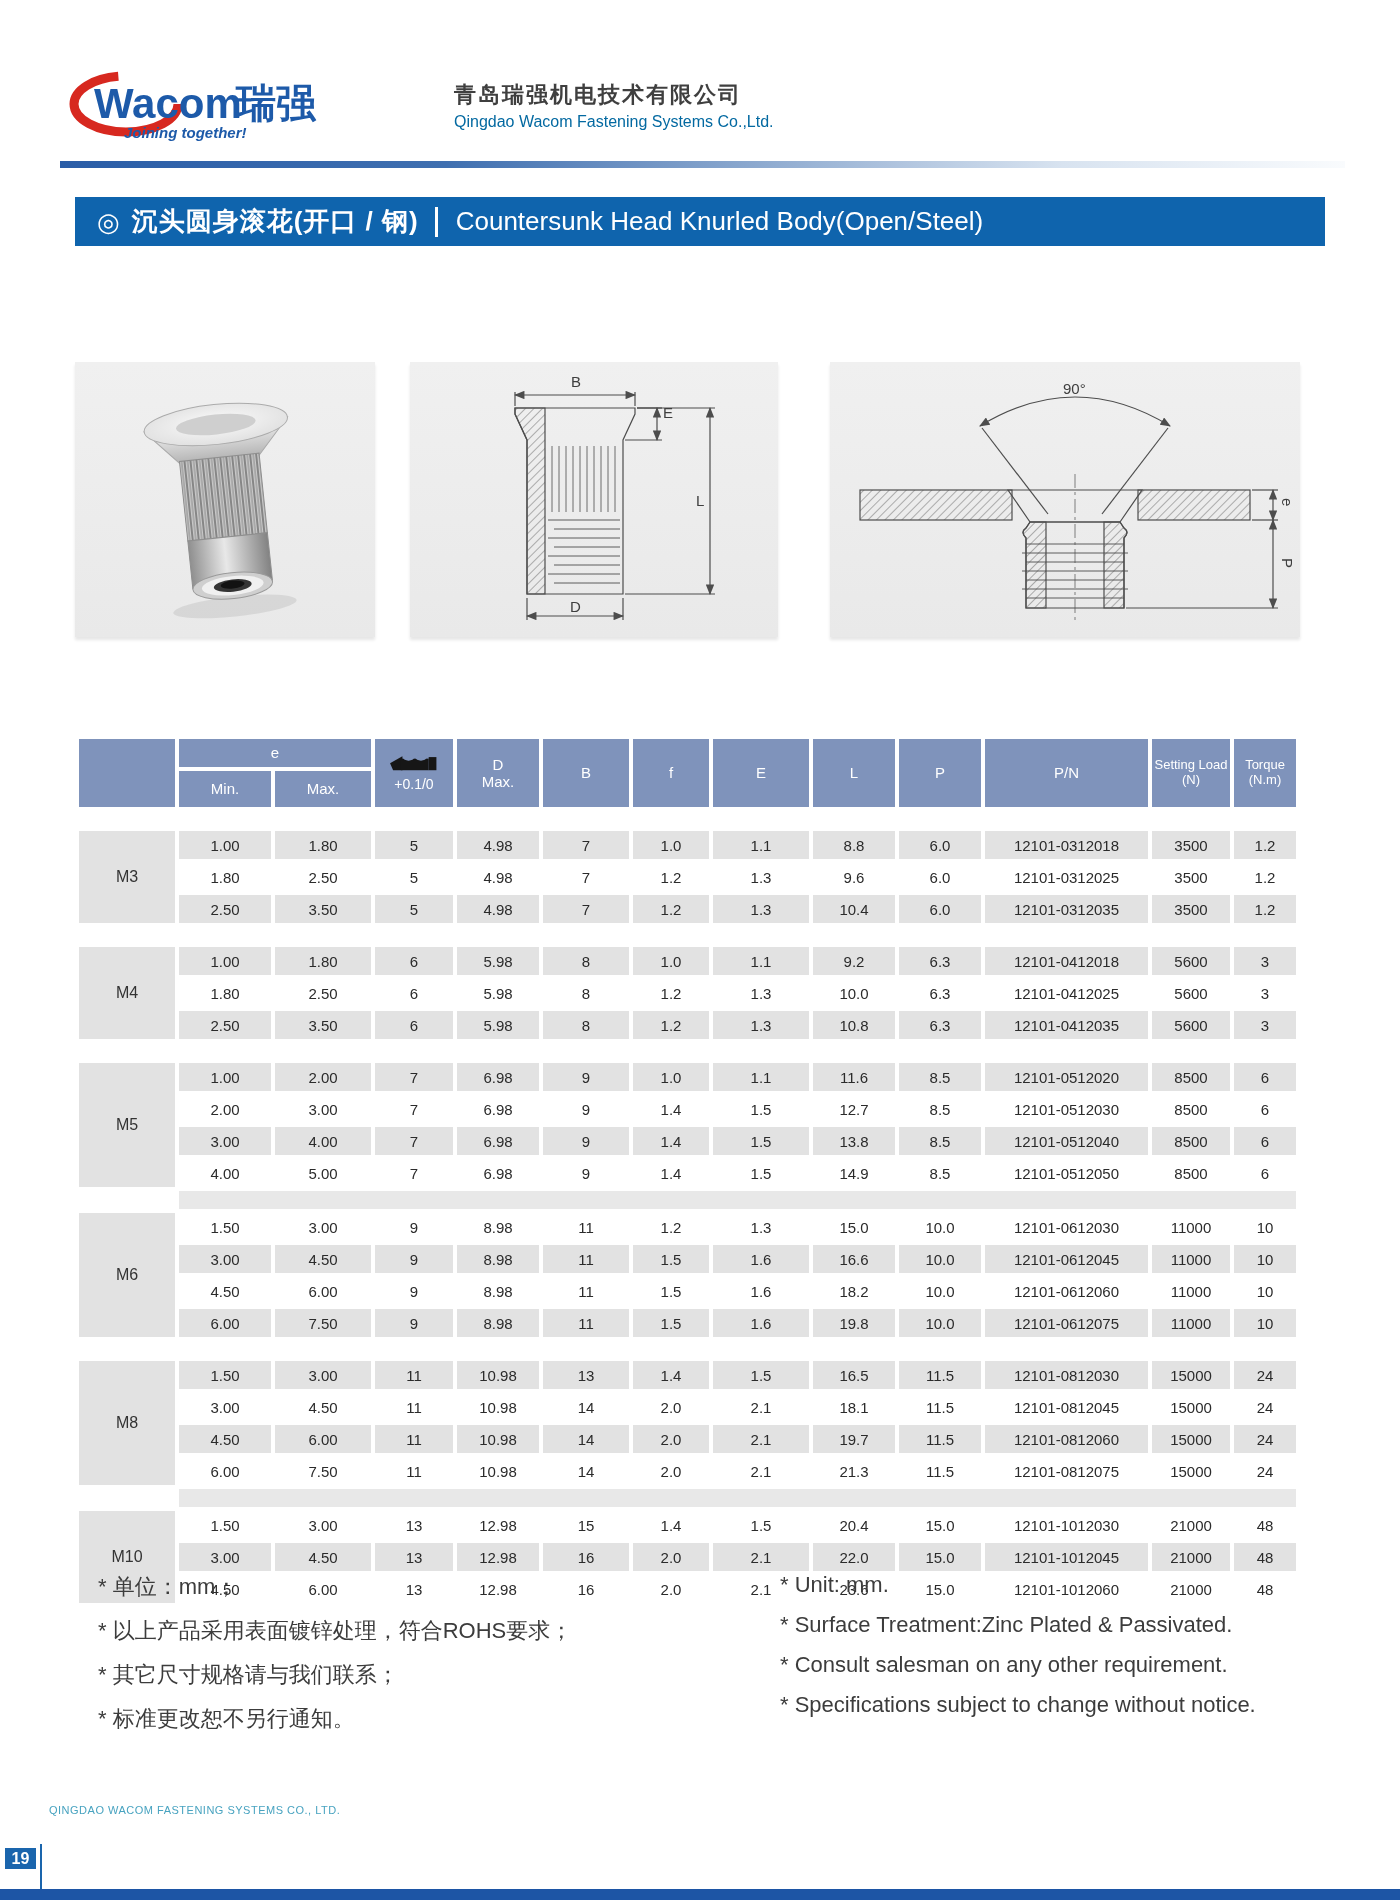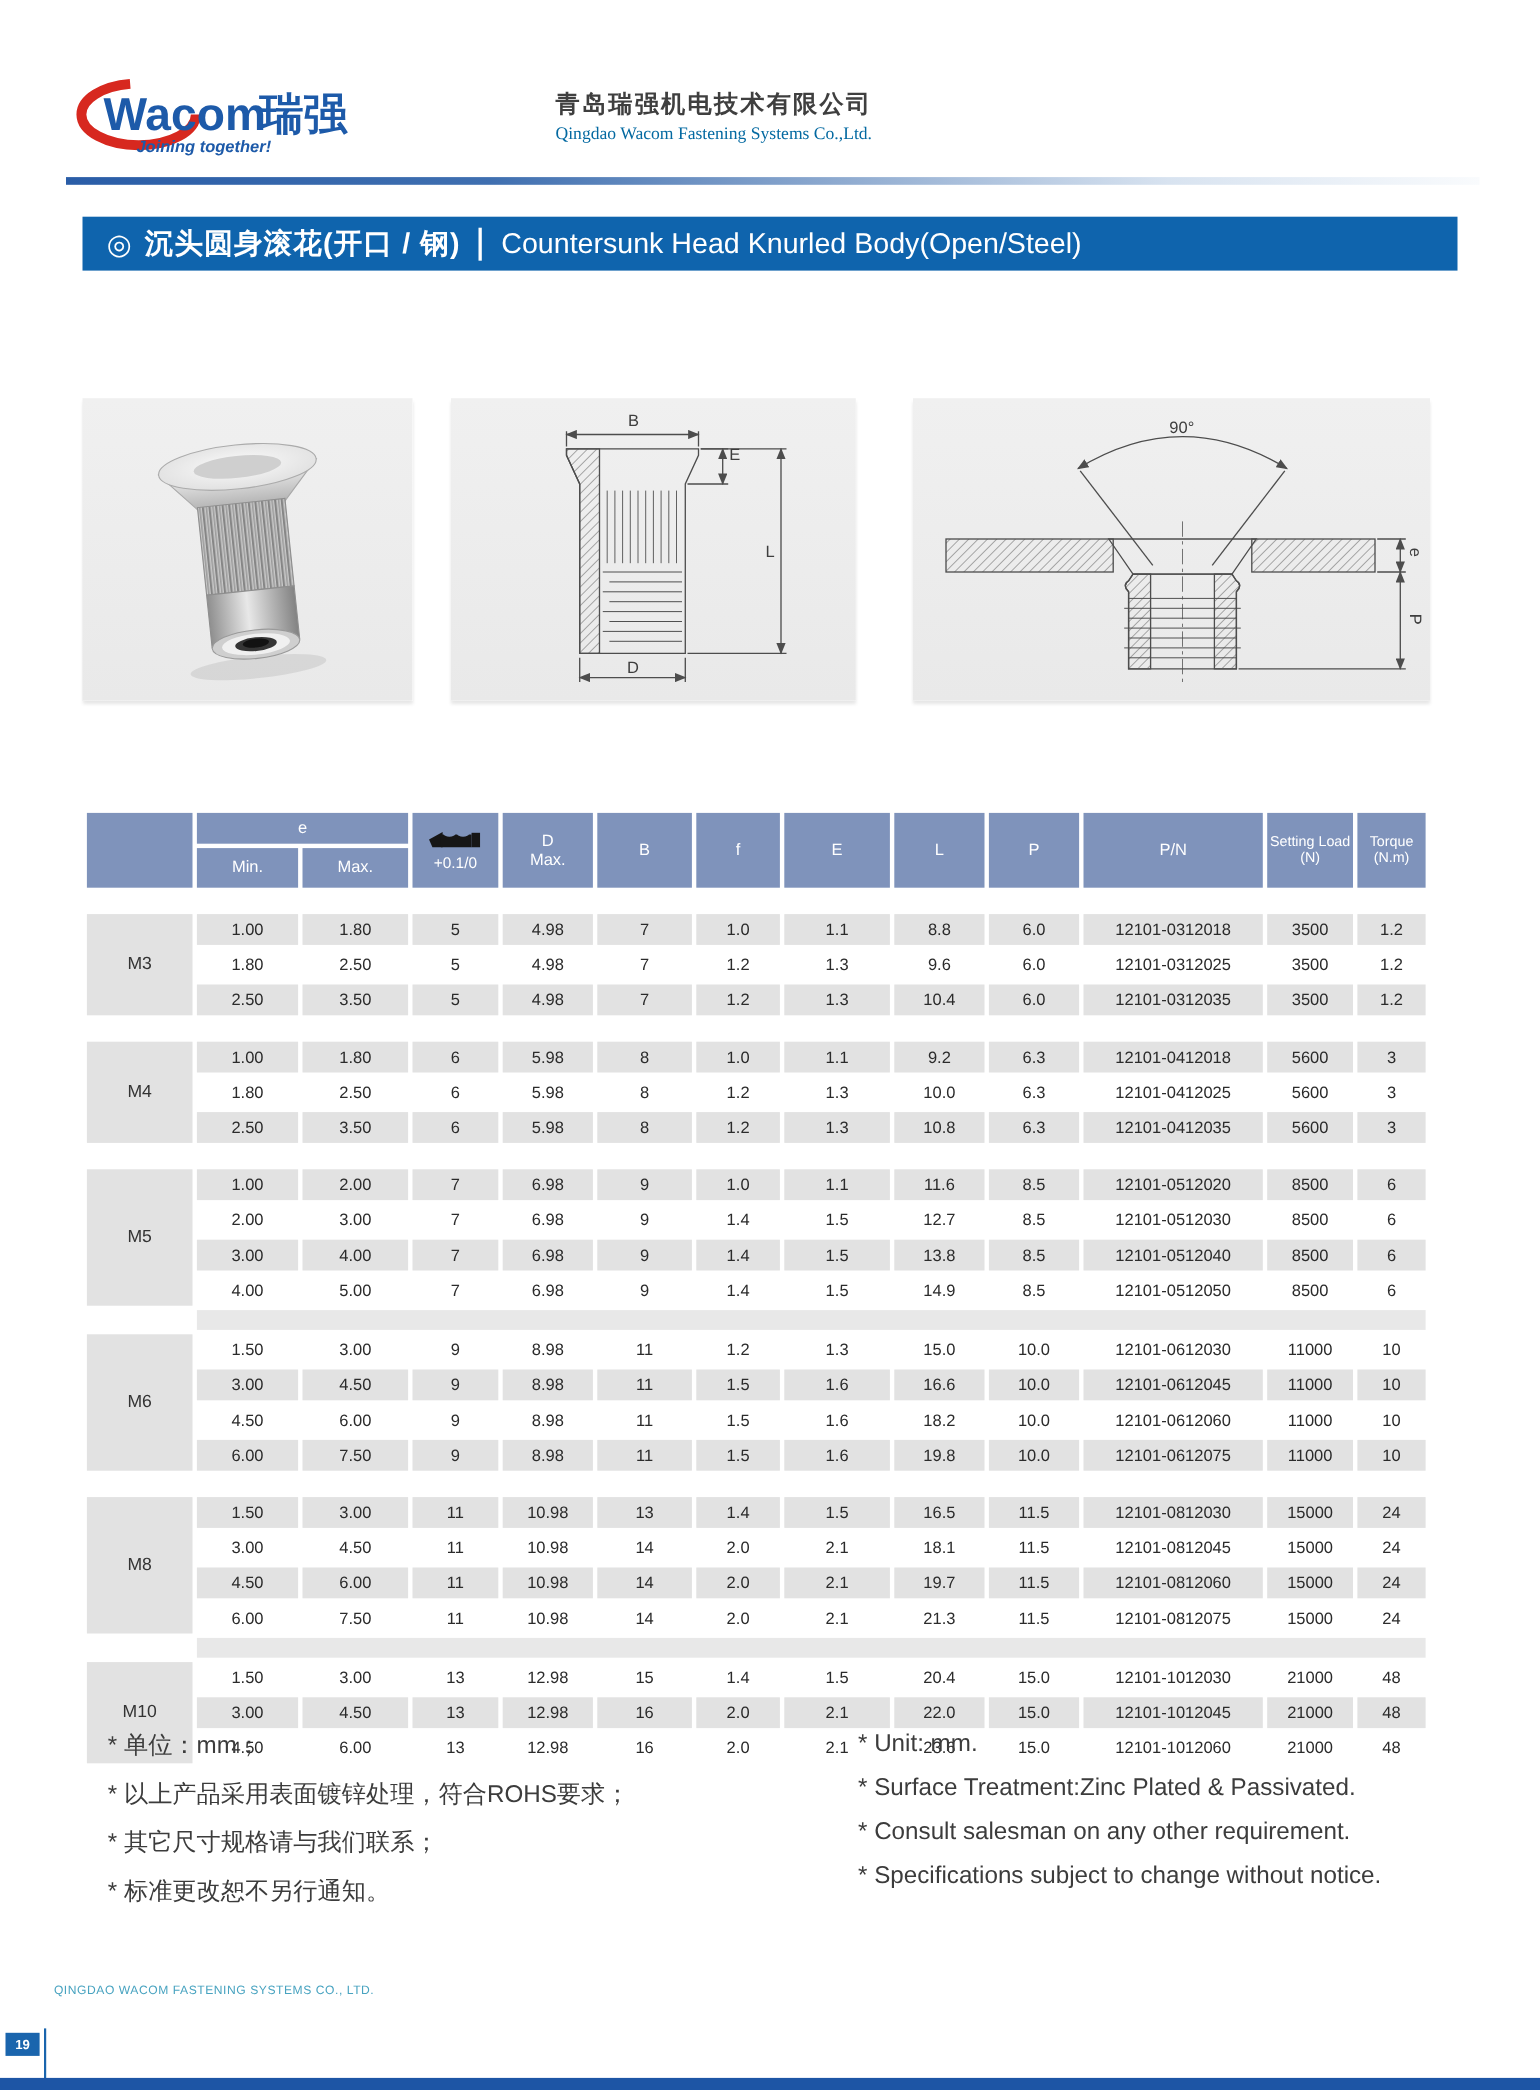--- a/index.html
+++ b/index.html
@@ -1,21 +1,21 @@
 <!DOCTYPE html>
 <html><head>
 <meta charset="utf-8">
 <style>
   html,body{margin:0;padding:0;background:#fff;}
   .page{position:relative;width:1400px;height:1900px;background:#ffffff;
         font-family:"Liberation Sans",sans-serif;overflow:hidden;}
 
   
   .logo-wrap{position:absolute;left:68px;top:64px;width:430px;height:84px;}
-  .company-block{position:absolute;left:505px;top:80px;font-family:Liberation Serif, serif;}
+  .company-block{position:absolute;left:454px;top:80px;}
   .company-cn{font-size:22px;font-weight:bold;color:#3f3f3f;letter-spacing:2px;}
   .company-en{font-size:16px;color:#0369a1;margin-top:3px;}
   .gradient-rule{position:absolute;left:60px;top:161px;width:1285px;height:7px;
     background:linear-gradient(to right,#2a5da7 0%,#3f6fb0 30%,#8fabd0 55%,#d8e3f0 78%,#f9fbfd 100%);}
 
   
   .title-bar{position:absolute;left:75px;top:197px;width:1250px;height:49px;
     background:#0f64ad;color:#ffffff;display:flex;align-items:center;padding-left:22px;box-sizing:border-box;}
   .title-symbol{font-size:26px;margin-right:12px;line-height:1;}
   .title-cn{font-size:26px;font-weight:bold;letter-spacing:1px;}
@@ -50,21 +50,21 @@
   .seplead{background:transparent;}
 
   
   .notes{position:absolute;top:1572px;font-size:22px;color:#3c3c3c;}
   .notes div{margin-bottom:14px;white-space:nowrap;}
   .notes-cn{left:78px;margin-left:20px;}
   .notes-en{left:780px;}
 
   
   .page-badge{position:absolute;left:5px;top:1848px;width:31px;height:21px;background:#1a65ad;
-    color:#fff;font-size:12px;font-weight:bold;display:flex;align-items:center;justify-content:center;}
+    color:#fff;font-size:16px;font-weight:bold;display:flex;align-items:center;justify-content:center;}
   .footer-vline{position:absolute;left:40px;top:1844px;width:2px;height:56px;background:#1a65ad;}
   .footer-company{position:absolute;left:49px;top:1804px;font-size:11px;color:#48a3c0;letter-spacing:0.5px;}
   .bottom-bar{position:absolute;left:0;top:1889px;width:1400px;height:11px;background:#1d55a5;}
 </style>
 </head>
 <body>
 
 <div class="page">
 
   <div class="logo-wrap">

